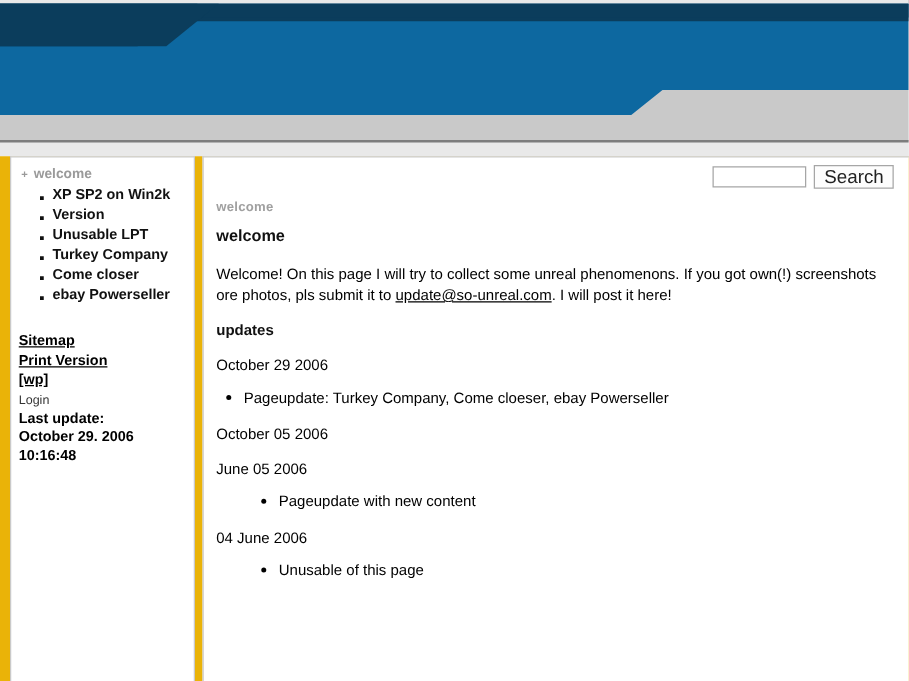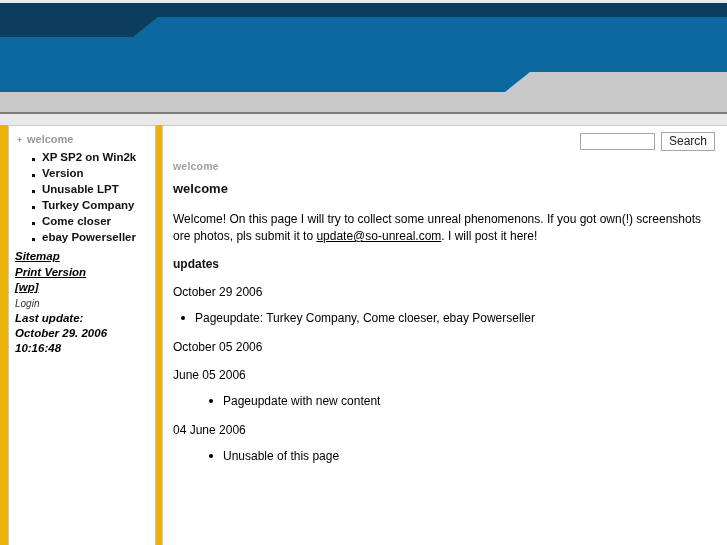--- a/index.html
+++ b/index.html
@@ -114,23 +114,22 @@
     content: "";
     position: absolute;
     left: 1px;
     top: 9px;
     width: 3px;
     height: 3px;
     background: #111111;
   }
 
   #sidebar-links {
-    margin-top: 4px;
+    margin-top: 22px;
     padding-left: 2px;
-    font-style: italic;
   }
   .side-link {
     display: block;
     font-size: 11.5px;
     font-weight: bold;
     color: #000000;
     text-decoration: underline;
     line-height: 14.5px;
     margin-bottom: 1px;
   }
@@ -166,21 +165,21 @@
     background: #ffffff;
     font-family: "Liberation Sans", sans-serif;
     font-size: 11px;
     padding: 1px 2px;
     box-sizing: content-box;
   }
   #search-button {
     border: 1px solid #a6a6a6;
     background: #fdfdfd;
     font-family: "Liberation Sans", sans-serif;
-    font-size: 12px;
+    font-size: 15px;
     color: #222222;
     padding: 2px 7px;
     line-height: 13px;
     cursor: pointer;
   }
 
   #breadcrumb {
     margin-top: 26px;
     font-size: 10.5px;
     font-weight: bold;

